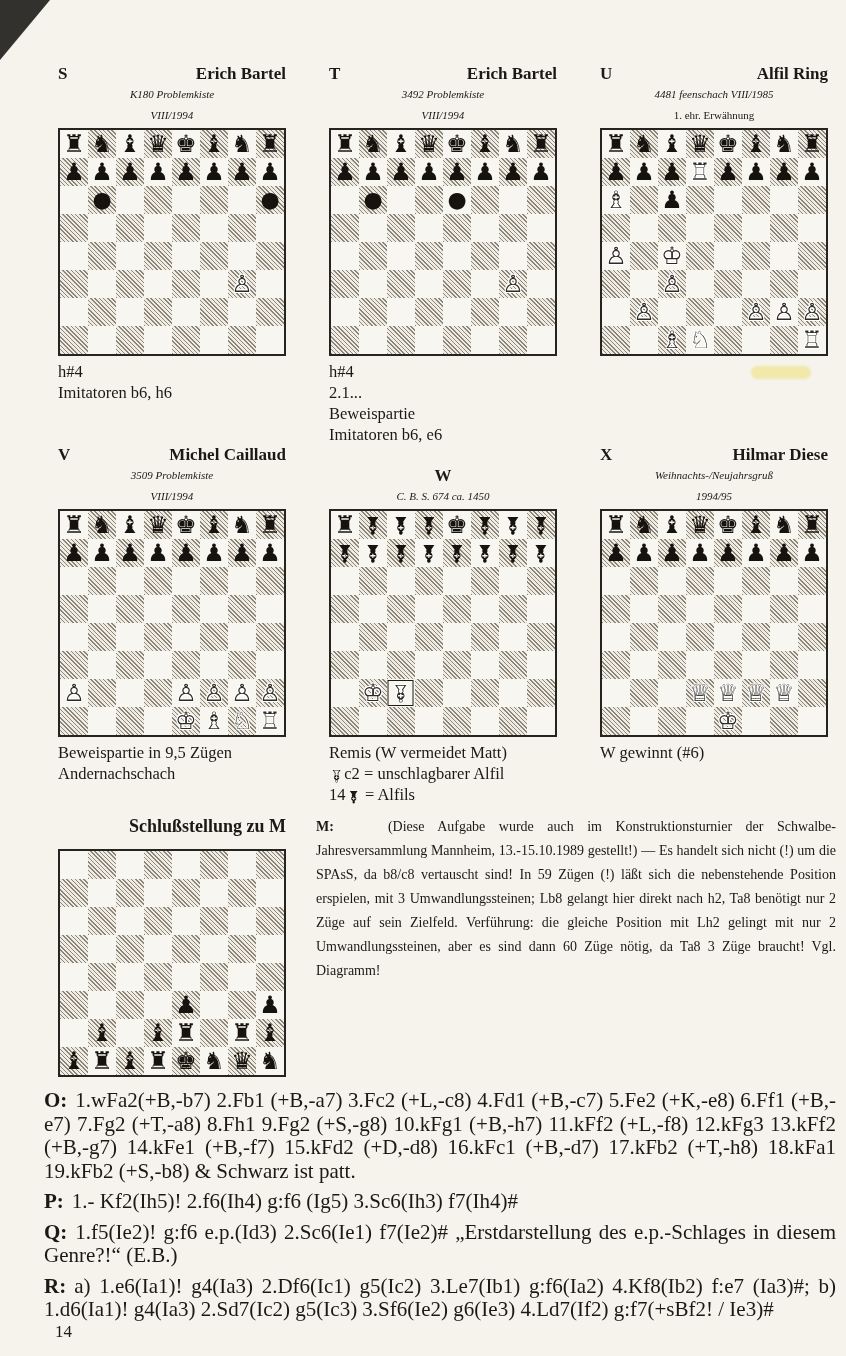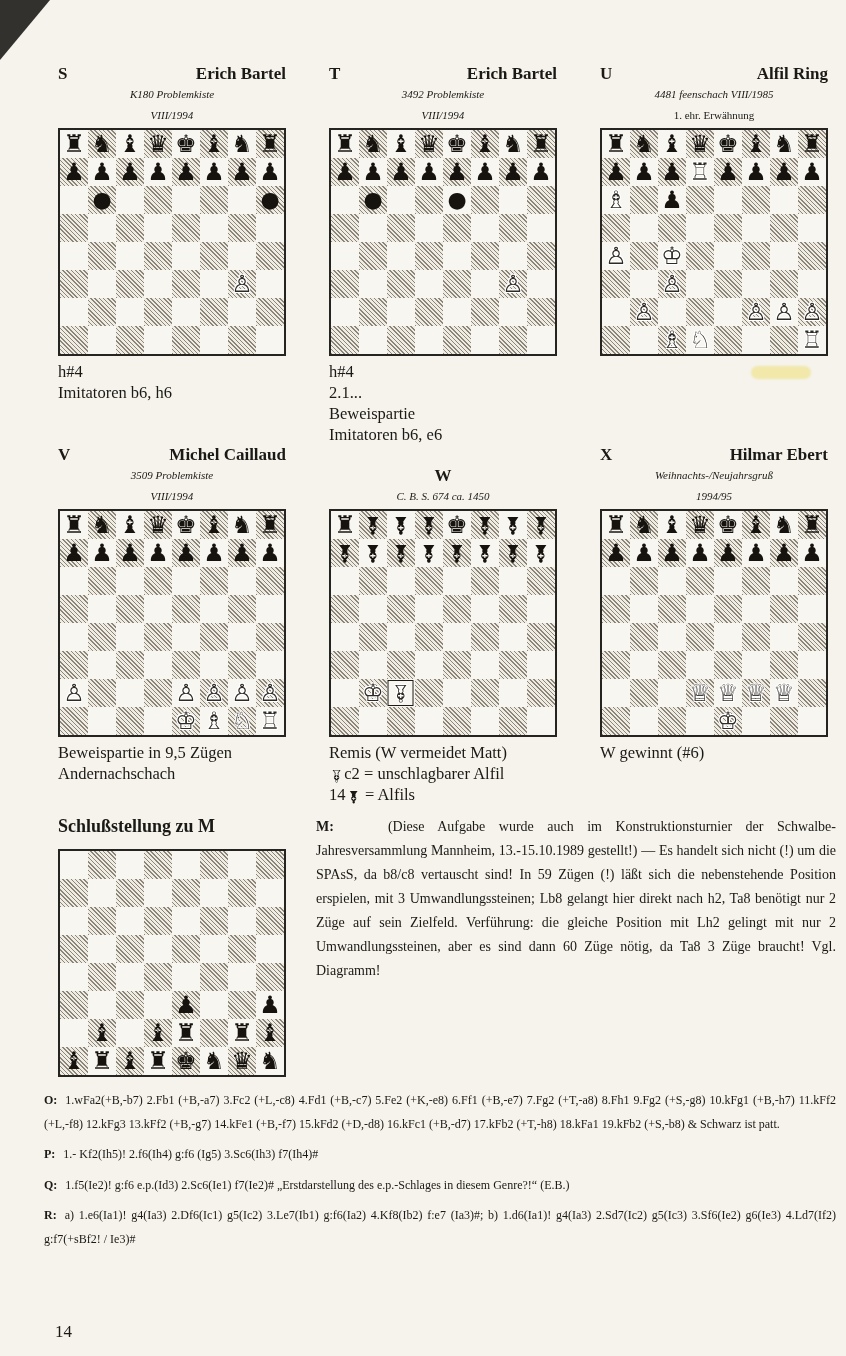--- a/index.html
+++ b/index.html
@@ -43,27 +43,27 @@
   .piece{display:block;line-height:1;}
   .bp{color:#16130f;}
   .wp{color:#2e2a25;text-shadow:-1px -1px 0 #fff,1px -1px 0 #fff,-1px 1px 0 #fff,1px 1px 0 #fff,0 1px 0 #fff,0 -1px 0 #fff;}
   .rot{transform:rotate(180deg);}
   .boxed{border:1.5px solid #1c1a17;background:#f8f6f0;padding:0 1px;}
   .imit{font-size:22px;}
   .pcap{margin-top:5px;font-size:16.5px;line-height:21px;}
   .cap-glyph{display:inline-block;transform:rotate(180deg);font-family:"DejaVu Sans",sans-serif;font-size:17px;line-height:1;vertical-align:-2px;}
   .section2{display:flex;margin:10px 10px 0 58px;column-gap:30px;}
   .final-col{flex:0 0 228px;}
-  .final-title{font-weight:bold;font-size:18px;text-align:left;line-height:22px;margin-bottom:12px;}
+  .final-title{font-weight:bold;font-size:18px;text-align:right;line-height:22px;margin-bottom:12px;}
   .notes-col{flex:1;min-width:0;}
   .note{font-size:14px;line-height:24px;text-align:justify;margin:0 0 12px 0;}
   .nlabel{font-weight:bold;margin-right:8px;}
   .nlabel.mwide{margin-right:54px;}
   .solutions{margin:12px 10px 0 44px;}
-  .sol{font-size:12px;line-height:23.5px;text-align:justify;margin:0 0 7px 0;}
+  .sol{font-size:21px;line-height:23.5px;text-align:justify;margin:0 0 7px 0;}
   .pagenum{position:absolute;left:55px;top:1322px;font-size:17px;}
 </style>
 </head>
 <body>
 
 <div class="page">
   <div class="corner-artifact"></div>
   <div class="smudge"></div>
 
   <div class="row row1">
@@ -698,21 +698,21 @@
           <div class="tline">Remis (W vermeidet Matt)</div>
           <div class="tline"><span class="cap-glyph">♗</span>c2 = unschlagbarer Alfil</div>
           <div class="tline">14<span class="cap-glyph">♝</span> = Alfils</div>
         </div>
     </div>
 
     <div class="prob">
       <div class="phead">
         <div class="pline1">
           <span>X</span>
-          <span>Hilmar Ebert</span>
+          <span>Hilmar Diese</span>
         </div>
         <div class="psource">
             <div class="tline it">Weihnachts-/Neujahrsgruß</div>
             <div class="tline it">1994/95</div>
           </div>
       </div>
       <div class="board">
           <div class="sq light">
             <span class="piece bp">♜</span>
           </div>

